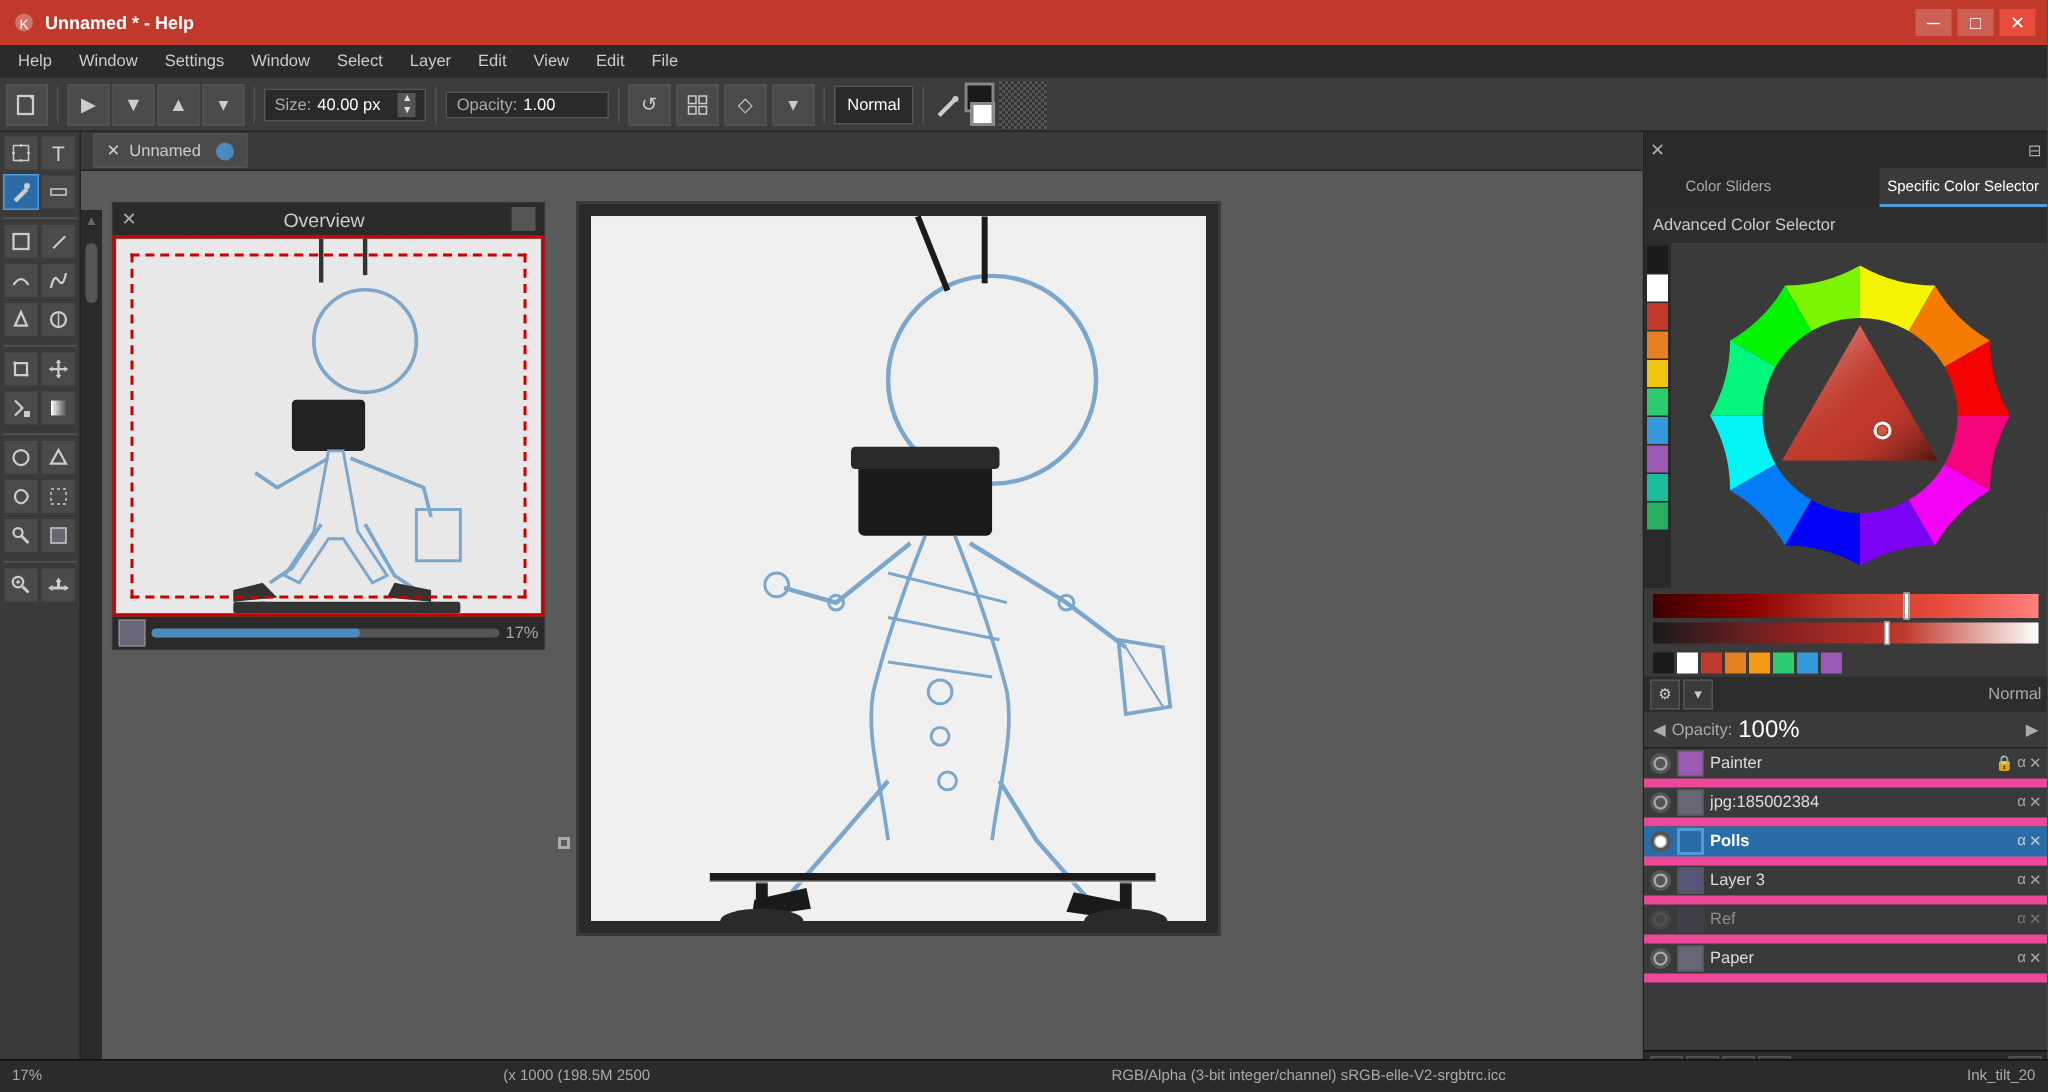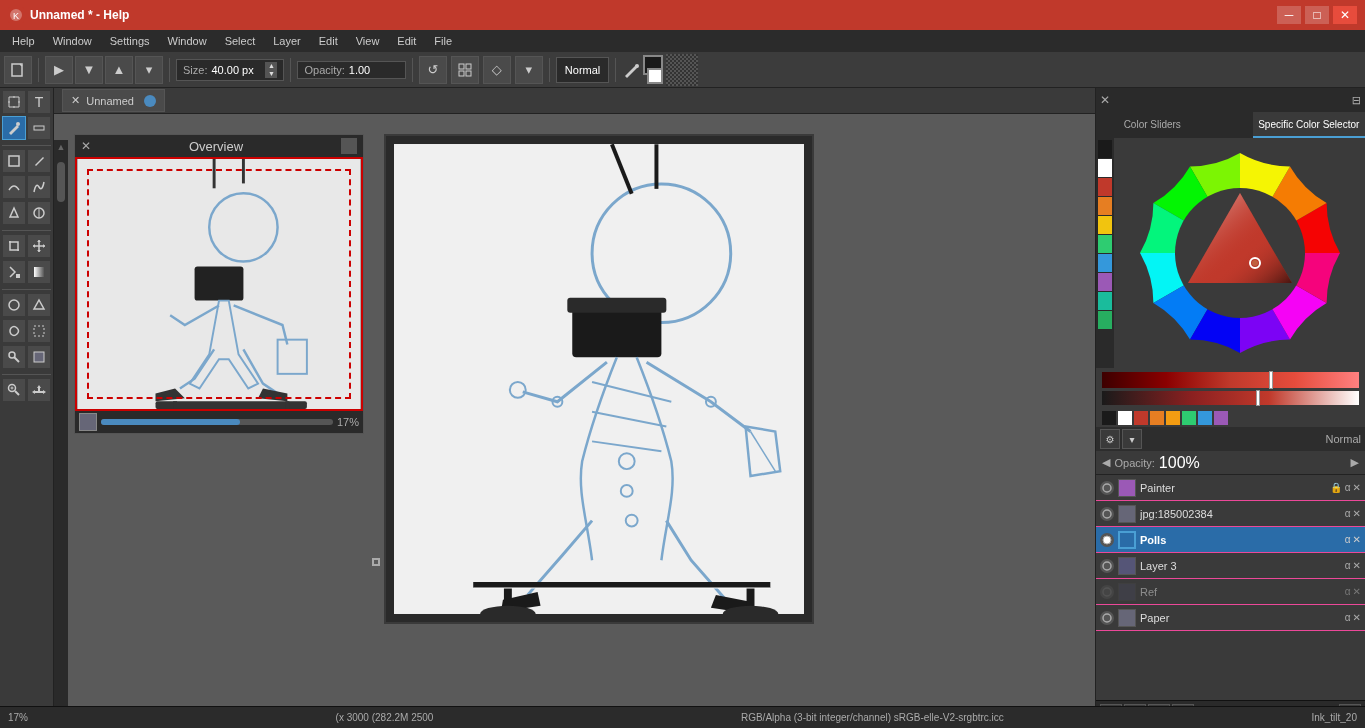--- a/index.html
+++ b/index.html
@@ -126,21 +126,21 @@
 
     #layers-opacity {
       height: 24px; background: #3a3a3a; display: flex; align-items: center; padding: 0 6px; gap: 4px;
       border-bottom: 1px solid #222;
     }
     .opacity-label { color: #aaa; font-size: 11px; }
     .opacity-value { color: #fff; font-size: 16px; flex: 1; }
 
     #layers-list { flex: 1; overflow-y: auto; }
     .layer-item {
-      height: 26px; display: flex; align-items: center; padding: 0 4px; gap: 4px; border-bottom: 1px solid #ec4899; cursor: pointer;
+      height: 26px; display: flex; align-items: center; padding: 0 4px; gap: 4px; border-bottom: 6px solid #ec4899; cursor: pointer;
     }
     .layer-item.active { background: #2a6ca8; }
     .layer-visibility { width: 14px; height: 14px; border-radius: 50%; background: #555; cursor: pointer; display: flex; align-items: center; justify-content: center; flex-shrink: 0; }
     .layer-name { flex: 1; font-size: 11px; color: #ddd; overflow: hidden; text-overflow: ellipsis; white-space: nowrap; }
     .layer-icons { display: flex; gap: 2px; }
     
     #layers-footer {
       height: 28px; background: #2a2a2a; display: flex; align-items: center; padding: 0 4px; gap: 2px; border-top: 1px solid #111;
     }
     .layer-footer-btn { width: 22px; height: 22px; background: #3a3a3a; border: 1px solid #555; cursor: pointer; display: flex; align-items: center; justify-content: center; font-size: 11px; color: #ccc; }
@@ -562,20 +562,23 @@
     <div id="right-header">
       <span class="right-close">✕</span>
       <span style="font-size:11px; color:#aaa;">⊟</span>
     </div>
 
     <div id="color-tabs">
       <div class="color-tab">Color Sliders</div>
       <div class="color-tab active">Specific Color Selector</div>
     </div>
 
+    <div id="color-panel-header">
+      <span class="color-panel-title">Advanced Color Selector</span>
+    </div>
 
     <div style="display:flex; height:230px; position:relative;">
 
       <div style="width:18px; display:flex; flex-direction:column; background:#2a2a2a; padding:2px 2px;">
         <div style="height:18px; background:#1a1a1a; margin-bottom:1px; cursor:pointer;"></div>
         <div style="height:18px; background:#fff; margin-bottom:1px; cursor:pointer;"></div>
         <div style="height:18px; background:#c0392b; margin-bottom:1px; cursor:pointer;"></div>
         <div style="height:18px; background:#e67e22; margin-bottom:1px; cursor:pointer;"></div>
         <div style="height:18px; background:#f1c40f; margin-bottom:1px; cursor:pointer;"></div>
         <div style="height:18px; background:#2ecc71; margin-bottom:1px; cursor:pointer;"></div>
@@ -780,18 +783,18 @@
         <div class="layer-footer-btn">⊞</div>
         <div class="layer-footer-btn" style="margin-left:auto;">🗑</div>
       </div>
     </div>
   </div>
 </div>
 
 <div id="statusbar" style="position:fixed; bottom:0; left:0; right:0; height:22px; background:#2b2b2b; border-top:1px solid #111; display:flex; align-items:center; padding:0 8px; gap:16px; z-index:100;">
   <span class="status-item">17%</span>
   <div style="flex:1;"></div>
-  <span class="status-item">(x 3000 (282.2M 2500</span>
+  <span class="status-item">(x 1000 (198.5M 2500</span>
   <div style="flex:1;"></div>
   <span class="status-item">RGB/Alpha (3-bit integer/channel)  sRGB-elle-V2-srgbtrc.icc</span>
   <div style="flex:1;"></div>
   <span class="status-item">Ink_tilt_20</span>
 </div>
 
 </body></html>

